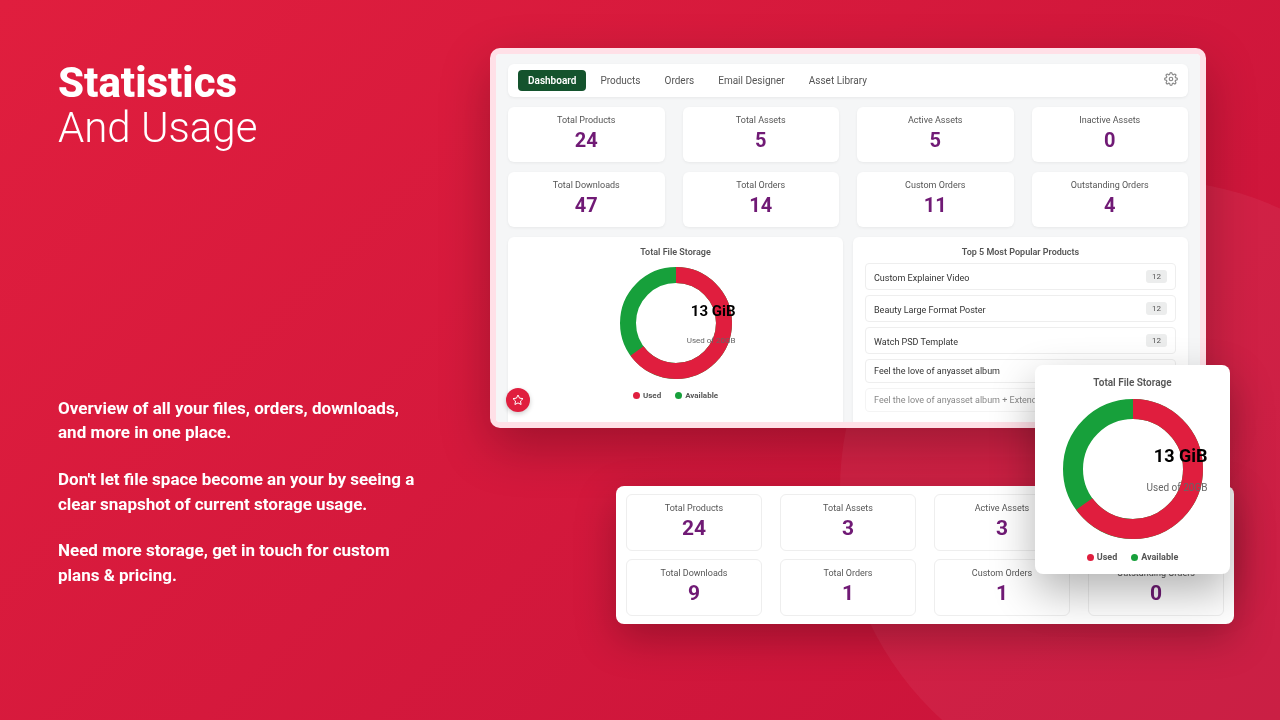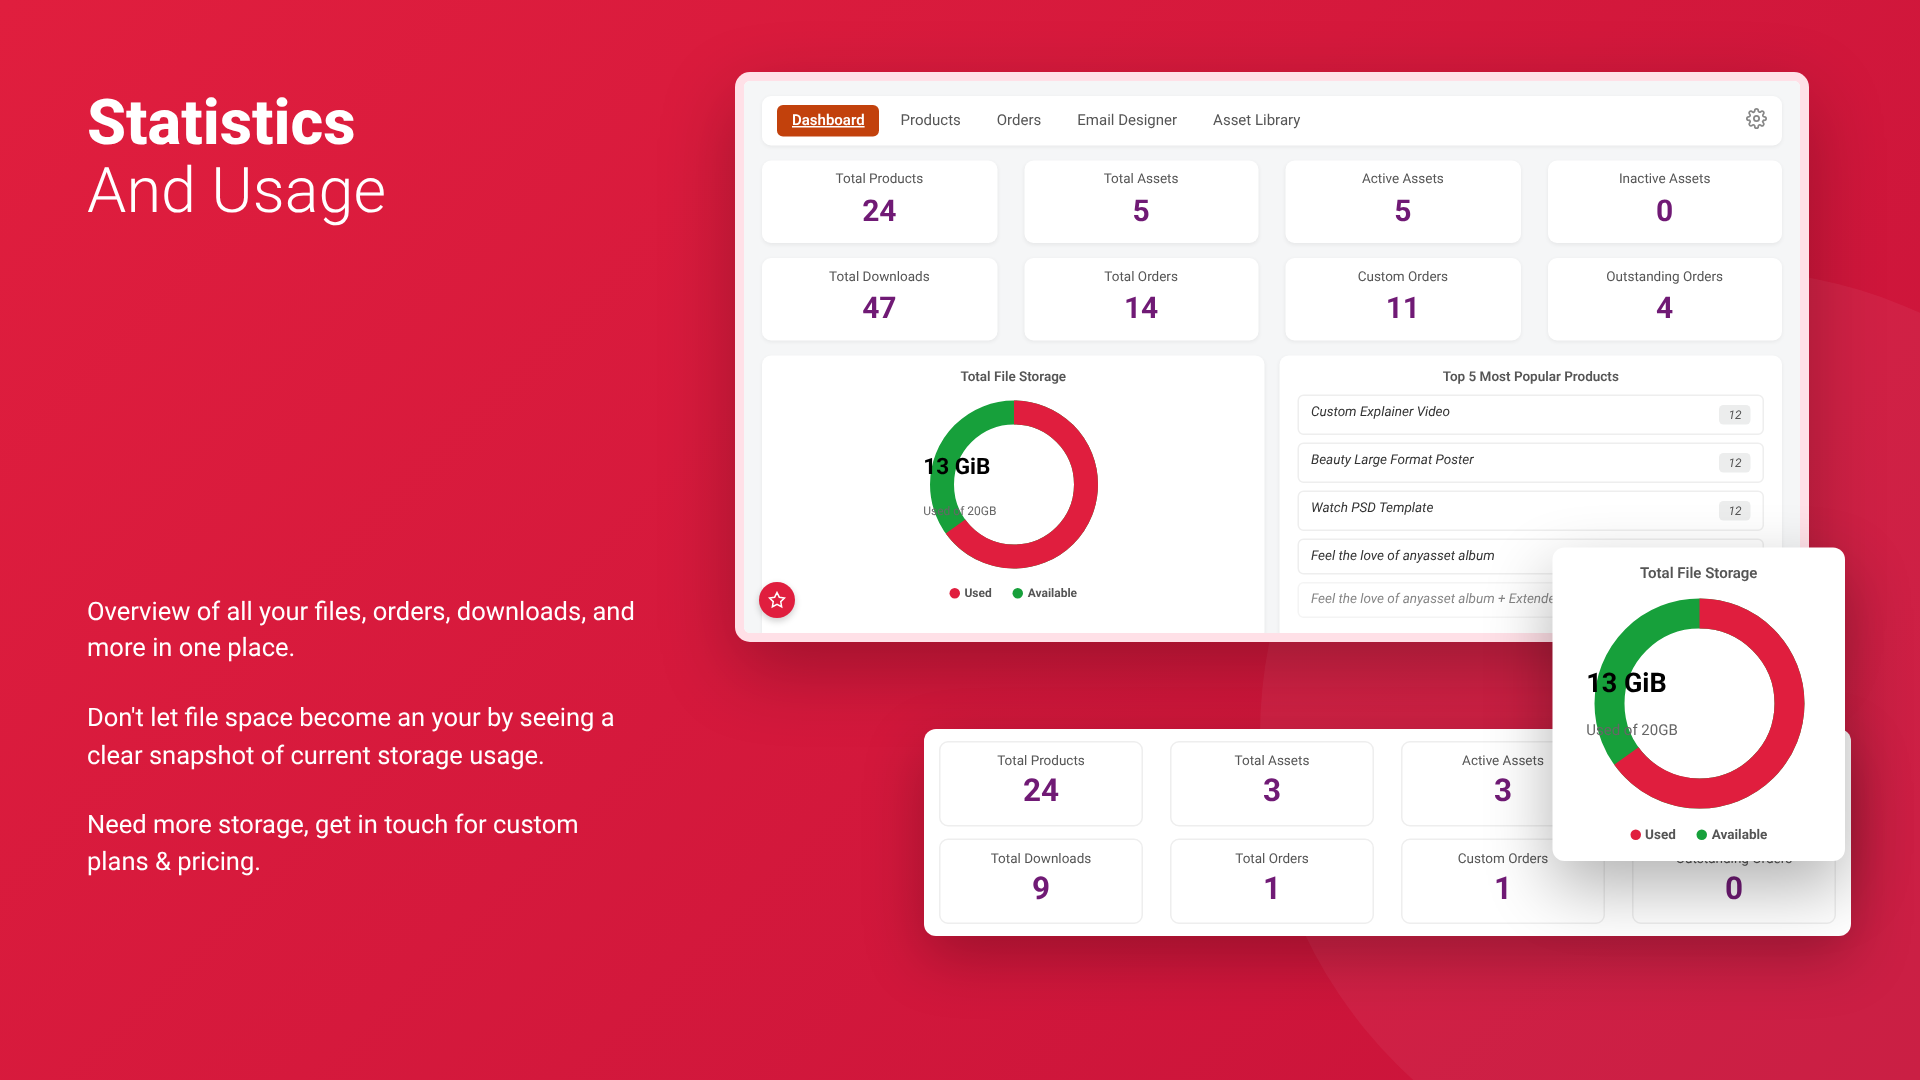--- a/index.html
+++ b/index.html
@@ -6,50 +6,50 @@
   html, body { width: 1280px; height: 720px; overflow: hidden; }
   body { background: linear-gradient(135deg, #e01e3e 0%, #c8133a 100%); position: relative; }
 
   
   .bg-circle { position:absolute; right:-180px; top:180px; width:620px; height:620px; border-radius:50%; background: rgba(255,255,255,0.05); }
 
   
   .copy { position:absolute; left:58px; top:60px; width:370px; color:#fff; }
   .copy h1 { font-size:42px; font-weight:800; line-height:1.08; }
   .copy h1 .thin { font-weight:300; display:block; }
-  .copy .paras { margin-top:245px; font-size:17px; font-weight:400; line-height:1.45; }
+  .copy .paras { margin-top:245px; font-size:17px; font-weight:700; line-height:1.45; }
   .copy .paras p { margin-bottom:22px; }
 
   
   .dash { position:absolute; left:490px; top:48px; width:716px; height:380px; background:#fff; border-radius:10px; box-shadow:0 18px 50px rgba(0,0,0,.25); border:6px solid rgba(255,0,60,.12); overflow:hidden; }
   .dash-inner { background:#f5f6f7; height:100%; padding:10px 12px; }
   .navbar { background:#fff; border-radius:6px; box-shadow:0 1px 3px rgba(0,0,0,.06); padding:6px 10px; display:flex; align-items:center; gap:4px; }
   .navbar .tab { font-size:10px; color:#555; padding:5px 10px; border-radius:4px; cursor:pointer; }
-  .navbar .tab.active { background:#c2410c; color:#fff; font-weight:600;text-decoration:underline; }
+  .navbar .tab.active { background:#14532d; color:#fff; font-weight:600; }
   .navbar .gear { margin-left:auto; color:#888; }
 
   .stats-row { display:flex; gap:18px; margin-top:10px; }
   .stat-card { flex:1; background:#fff; border-radius:6px; box-shadow:0 1px 3px rgba(0,0,0,.06); text-align:center; padding:8px 4px 10px; }
   .stat-card .lbl { font-size:9px; color:#555; }
   .stat-card .val { font-size:20px; font-weight:700; margin-top:3px; color:#701a75; }
 
   .panels { display:flex; gap:10px; margin-top:10px; }
   .panel { flex:1; background:#fff; border-radius:6px; box-shadow:0 1px 3px rgba(0,0,0,.06); padding:10px 12px; }
   .panel .ptitle { text-align:center; font-size:9px; color:#555; font-weight:600; margin-bottom:6px; }
 
   .donut-wrap { display:flex; justify-content:center; }
   .donut { position:relative; width:120px; height:120px; }
   .donut svg { transform:rotate(-90deg); }
-  .donut .center { position:absolute; left:0; top:0; width:100%; height:100%; display:flex; flex-direction:column; align-items:flex-start; justify-content:center; }
+  .donut .center { position:absolute; left:0; top:0; width:100%; height:100%; display:flex; flex-direction:column; align-items:flex-end; justify-content:center; }
   .donut .center .big { font-size:15px; font-weight:700; }
   .donut .center .sub { font-size:8px; color:#666;margin-top:16px; }
   .legend { display:flex; justify-content:center; gap:14px; margin-top:8px; font-size:8px; color:#555;font-weight:bold; }
   .dot { display:inline-block; width:7px; height:7px; border-radius:50%; margin-right:3px; vertical-align:middle; }
 
-  .pop-row { display:flex; align-items:flex-start; justify-content:space-between; border:1px solid #eee; border-radius:4px; padding:6px 8px; margin-bottom:5px; font-size:9px; color:#333;font-style:italic; }
+  .pop-row { display:flex; align-items:flex-end; justify-content:space-between; border:1px solid #eee; border-radius:4px; padding:6px 8px; margin-bottom:5px; font-size:9px; color:#333; }
   .pop-row .count { background:#eceded; border-radius:3px; padding:2px 6px; font-size:8px; color:#555; }
 
   .star-btn { position:absolute; bottom:10px; left:10px; width:24px; height:24px; border-radius:50%; background:#e01e3e; display:flex; align-items:center; justify-content:center; color:#fff; font-size:12px; box-shadow:0 2px 5px rgba(0,0,0,.2); }
 
   
   .strip { position:absolute; left:616px; top:486px; width:618px; background:#fff; border-radius:8px; box-shadow:0 14px 40px rgba(0,0,0,.25); padding:8px 10px; }
   .strip .stats-row { margin-top:0; }
   .strip .stats-row + .stats-row { margin-top:8px; }
   .strip .stat-card { box-shadow:none; border:1px solid #eee; }
   .strip .stat-card .lbl { font-size:9px; }

